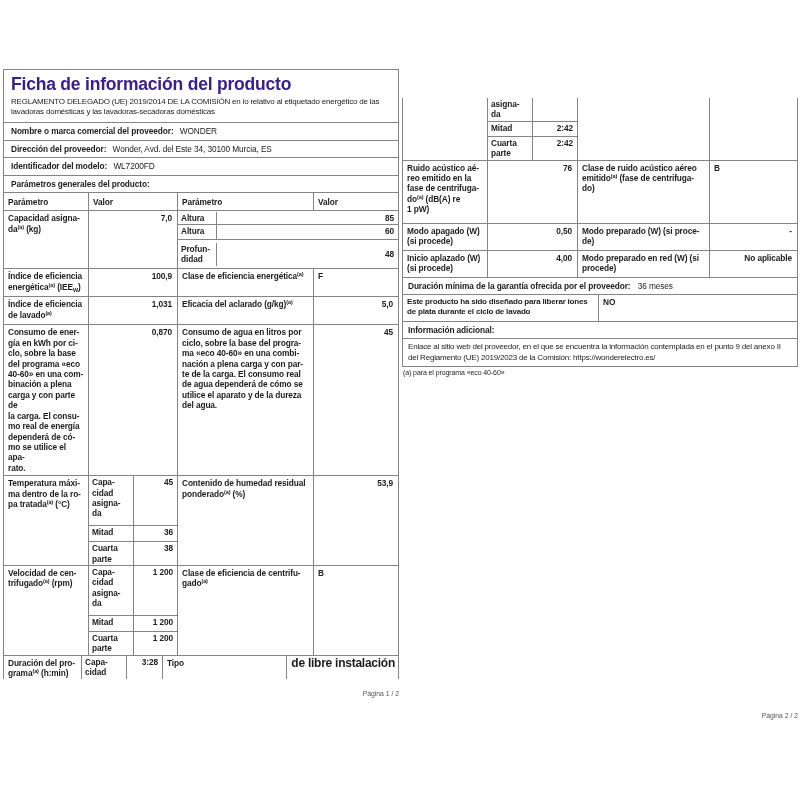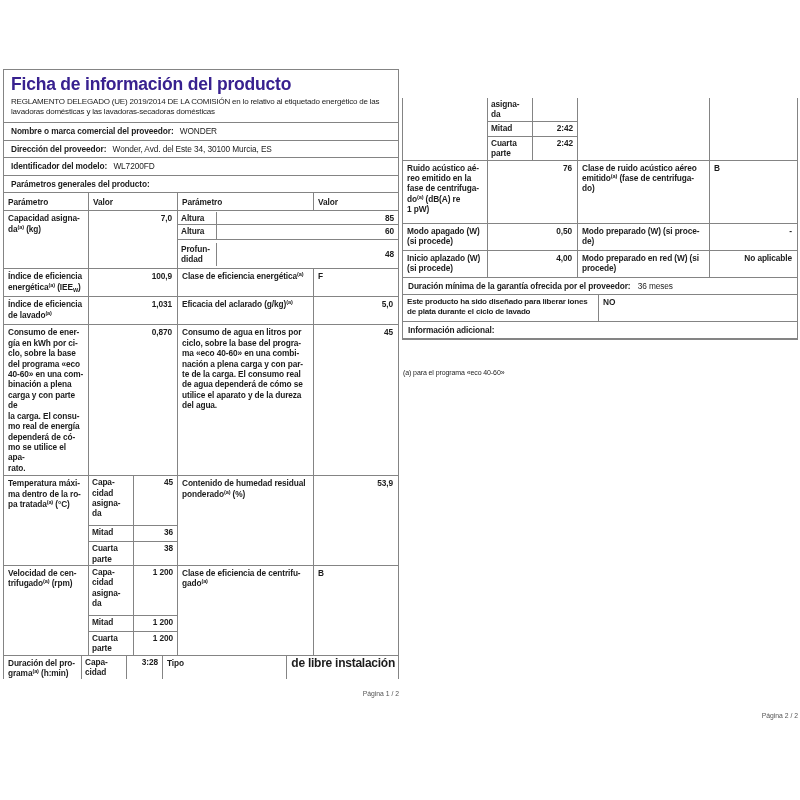--- a/index.html
+++ b/index.html
@@ -241,16 +241,17 @@
     <span class="b">Duración mínima de la garantía ofrecida por el proveedor:</span>
     <span class="val">36 meses</span>
   </div>
 
   <div class="tr">
     <div class="td b tight8 mh26" style="width:196px;">Este producto ha sido diseñado para liberar iones de plata durante el ciclo de lavado</div>
     <div class="td b" style="flex:1;">NO</div>
   </div>
 
   <div class="full-row b">Información adicional:</div>
+  <div class="full-row no-bb tight8" style="min-height:26px;">Enlace al sitio web del proveedor, en el que se encuentra la información contemplada en el punto 9 del anexo II del Reglamento (UE) 2019/2023 de la Comisión:  https://wonderelectro.es/</div>
 </div>
 
 <div class="footnote">(a) para el programa «eco 40-60»</div>
 <div class="pgfoot p2">Página 2 / 2</div>
 
 </body></html>

